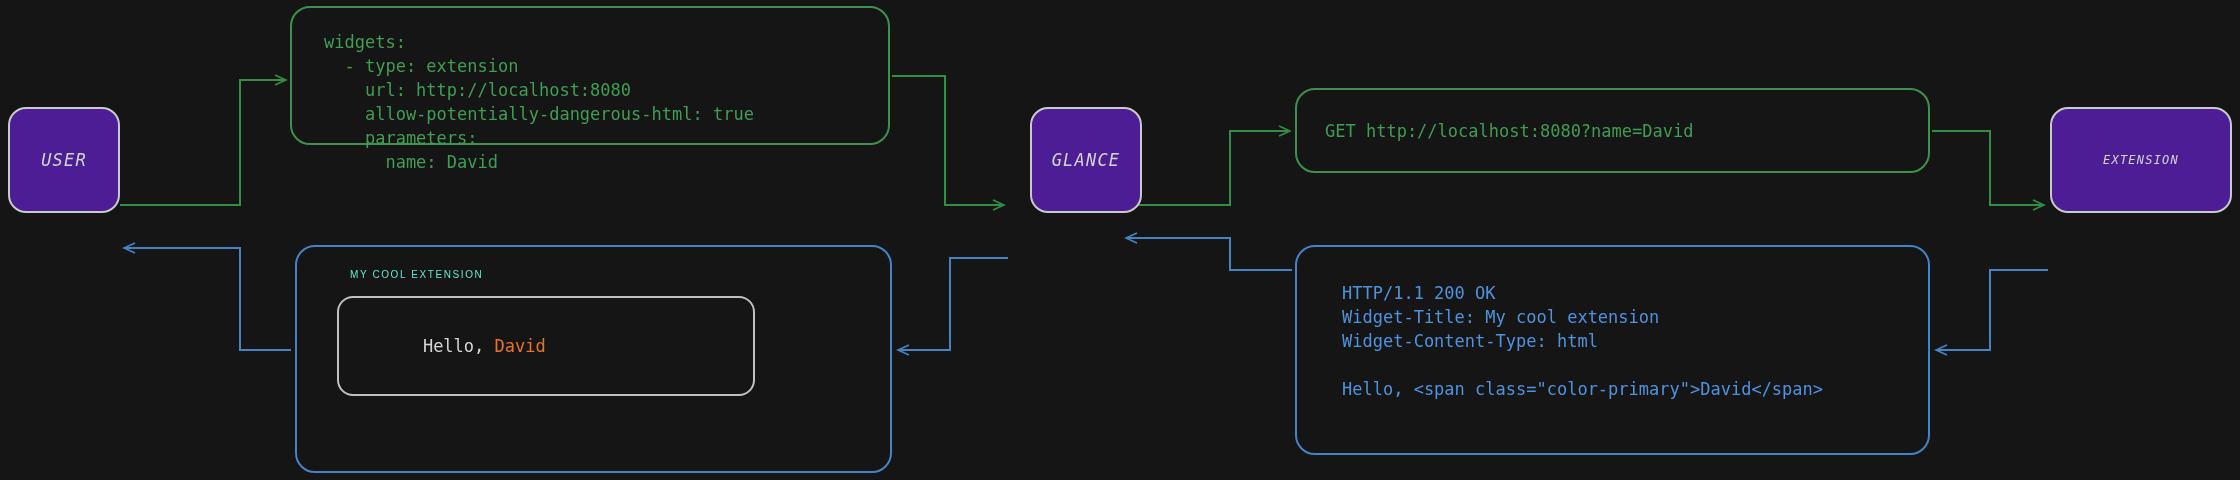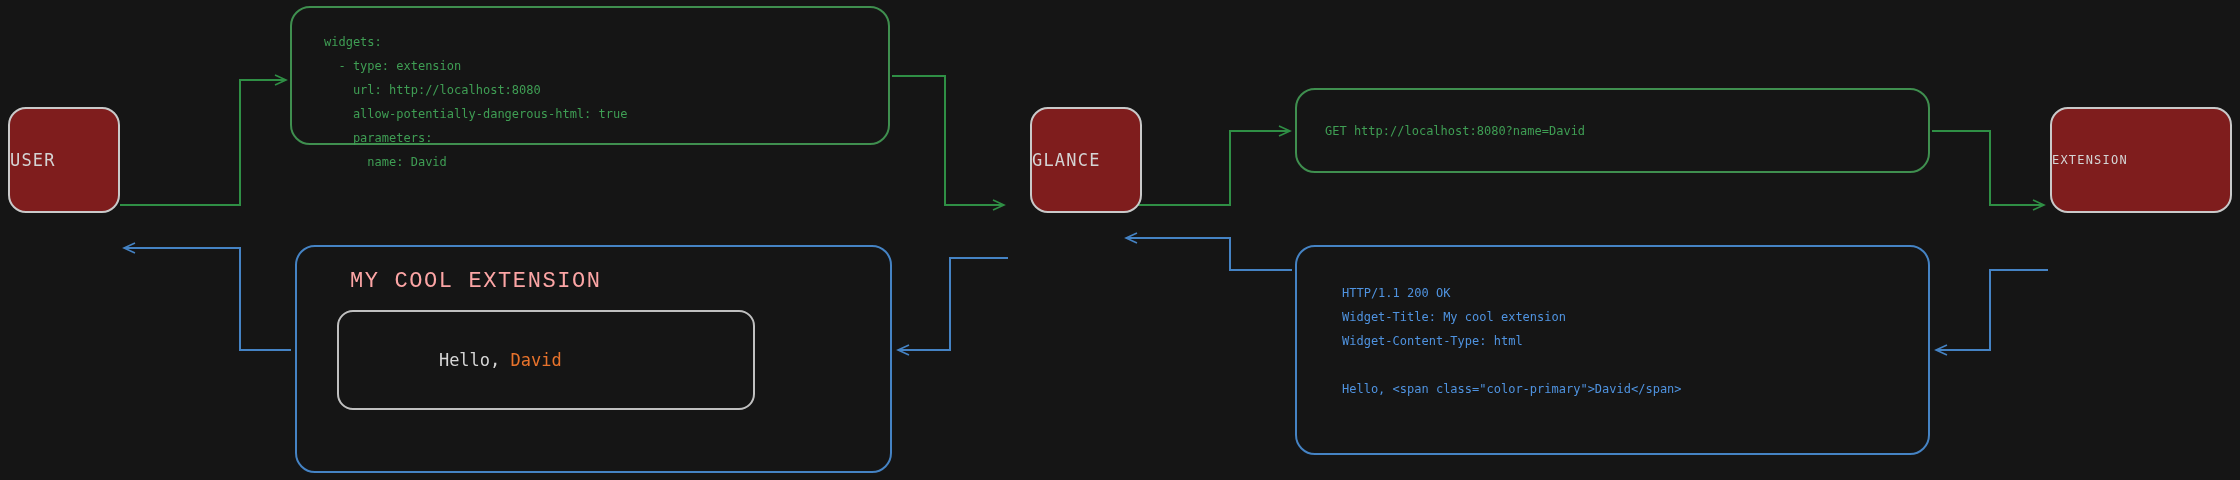--- a/index.html
+++ b/index.html
@@ -22,24 +22,26 @@
     width: 2240px;
     height: 480px;
     pointer-events: none;
   }
 
   
   .node {
     position: absolute;
     border: 2px solid #c9c9c9;
     border-radius: 18px;
-    background: #7f1d1d;
+    background: #4c1d95;
     display: flex;
     align-items: center;
+    justify-content: center;
     box-sizing: border-box;
+    font-style: italic;
   }
   .node-label {
     color: #d4d4d4;
     font-family: "DejaVu Sans Mono", monospace;
     font-size: 17px;
     letter-spacing: 1.2px;
     white-space: nowrap;
   }
   #node-user      { left: 8px;   top: 107px; width: 112px; height: 106px; }
   #node-glance    { left: 1030px;top: 107px; width: 112px; height: 106px; }
@@ -70,45 +72,45 @@
     padding: 22px 0 0 0;
   }
   #bubble-http {
     left: 1295px; top: 245px; width: 635px; height: 210px;
     padding: 34px 0 16px 45px;
   }
 
   
   .code {
     font-family: "DejaVu Sans Mono", monospace;
-    font-size: 12px;
+    font-size: 17px;
     line-height: 24px;
     white-space: pre;
   }
   .code.green { color: #3f9e54; }
   .code.blue  { color: #4f93e0; }
 
   
   .widget-title {
-    color: #fca5a5;
-    font-family: Liberation Mono, monospace;
-    font-size: 22px;
+    color: #5eead4;
+    font-family: Liberation Sans, sans-serif;
+    font-size: 10px;
     letter-spacing: 1.6px;
     margin-left: 53px;
   }
   .widget-card {
     margin: 16px 0 0 40px;
     width: 418px;
     height: 100px;
     border: 2px solid #c0c0c0;
     border-radius: 16px;
     box-sizing: border-box;
     display: flex;
     align-items: center;
-    padding-left: 18px;
+    padding-left: 2px;
   }
   .widget-greeting {
     font-family: "DejaVu Sans Mono", monospace;
     font-size: 17px;
     color: #d6d6d6;
     white-space: pre;
   }
   .widget-greeting .accent { color: #e8732c; }
 </style>
 </head>

